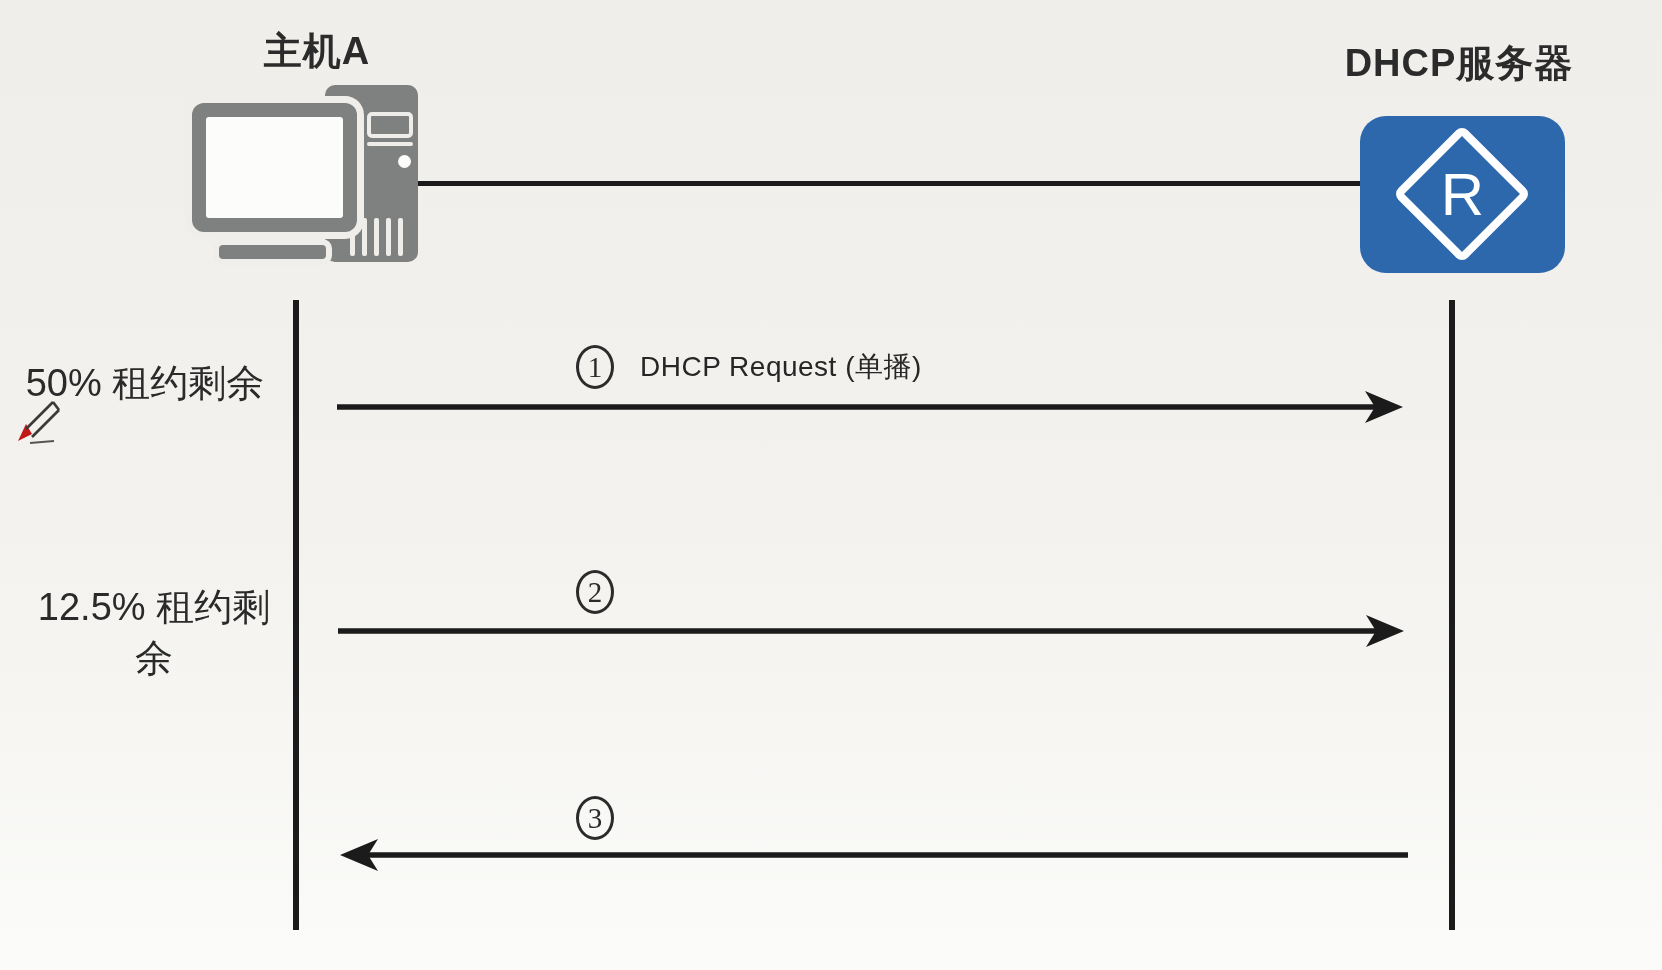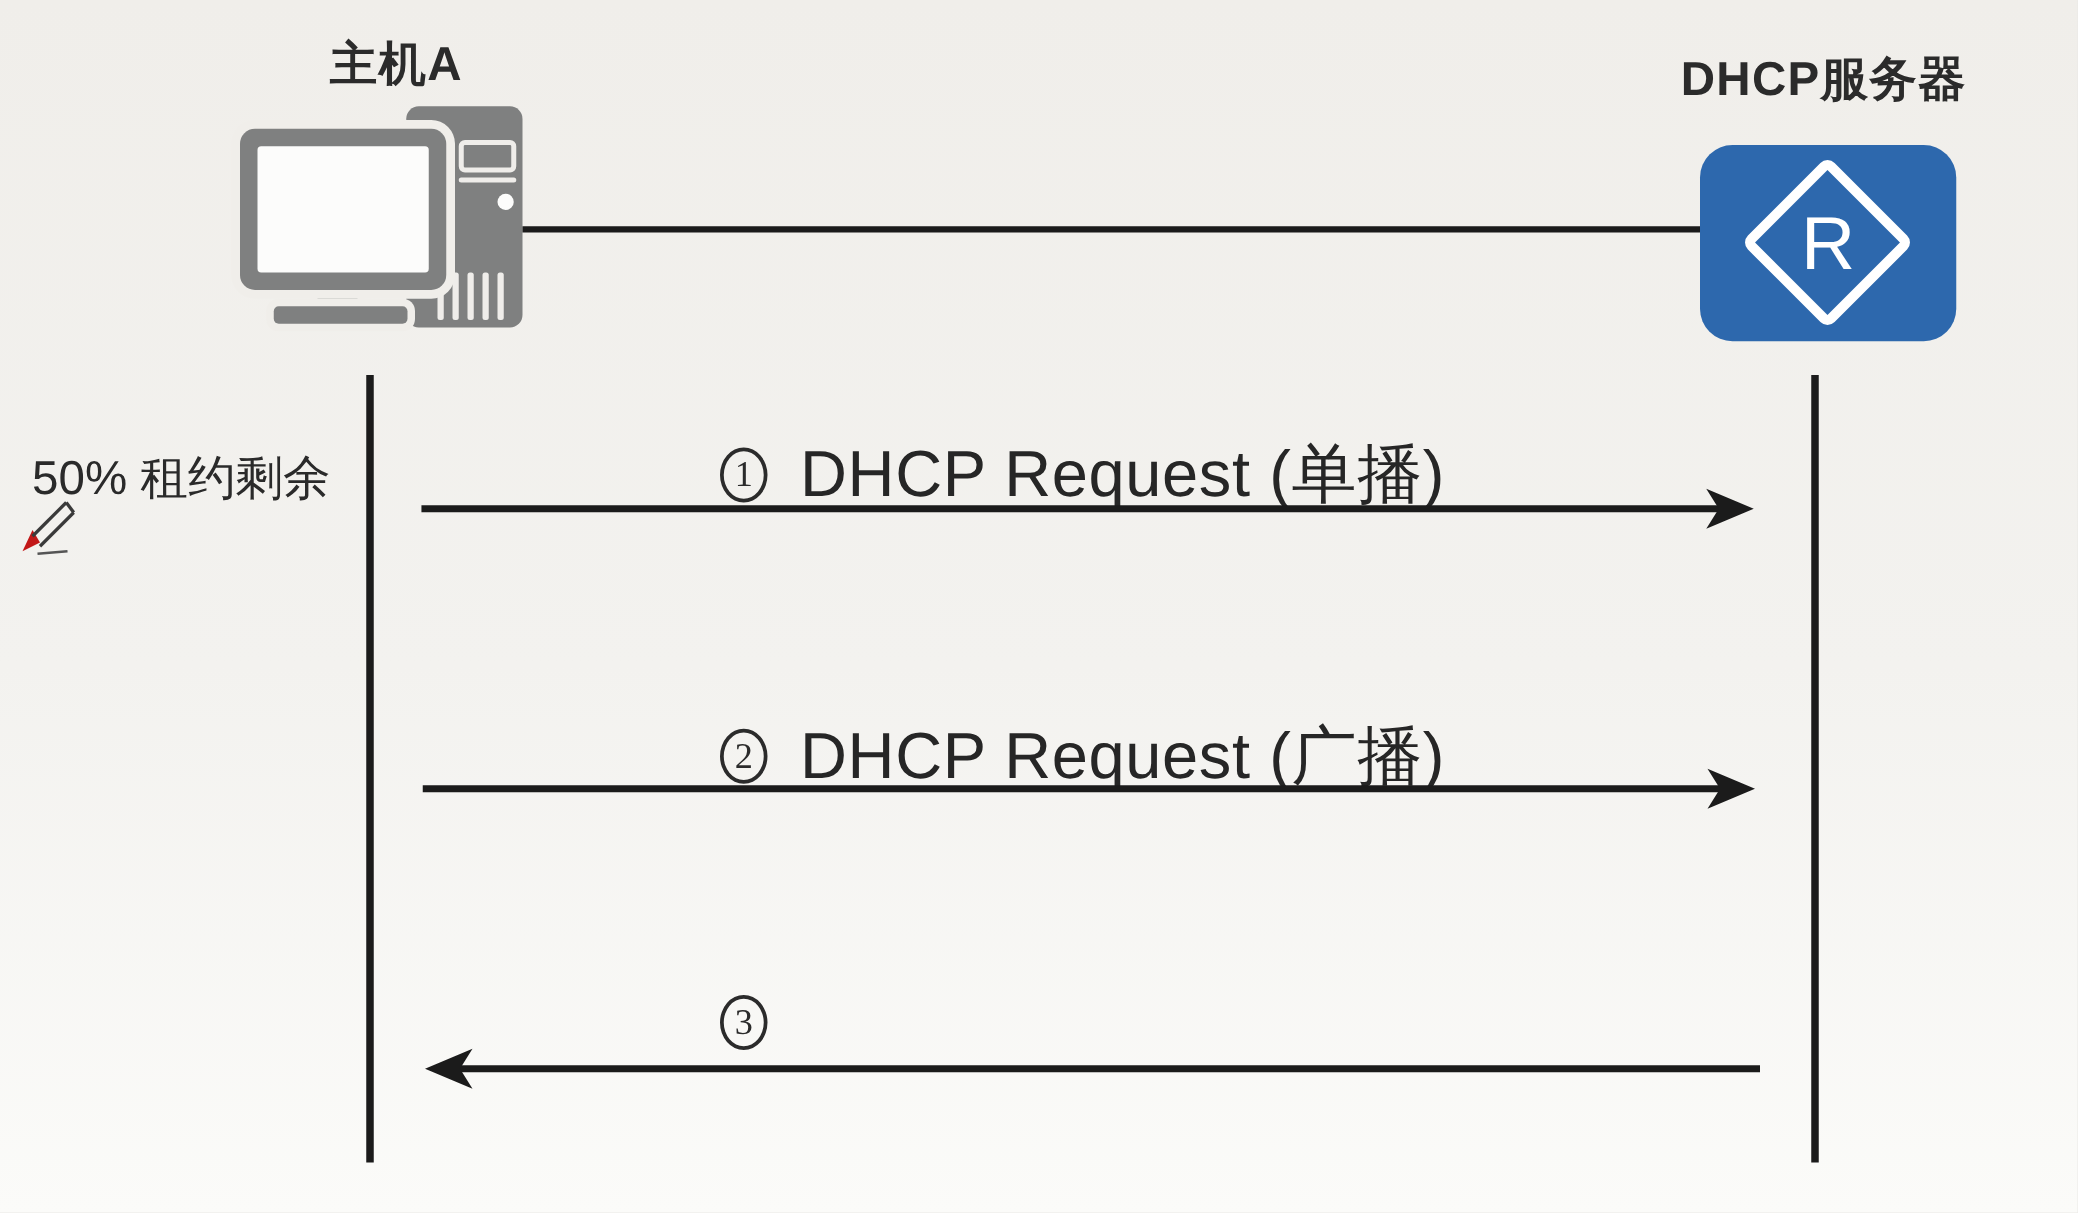--- a/index.html
+++ b/index.html
@@ -102,21 +102,21 @@
   .msg.m3{top:796px;}
   .stepnum{
     display:inline-flex;align-items:center;justify-content:center;
     width:38px;height:44px;
     border:3px solid #2b2b2b;border-radius:50%;
     font-family:"Liberation Serif","DejaVu Serif",serif;
     font-size:29px;color:#2b2b2b;
     box-sizing:border-box;
   }
   .msg-label{
-    font-size:52px;color:#262626;font-weight:500;letter-spacing:0.5px;
+    font-size:28px;color:#262626;font-weight:500;letter-spacing:0.5px;
   }
   .arrow{position:absolute;}
   .arrow.a1{left:337px;top:389px;}
   .arrow.a2{left:338px;top:613px;}
   .arrow.a3{left:340px;top:837px;}
 
   
   .annot{
     position:absolute;color:#2a2a2a;font-size:38px;font-weight:500;
     line-height:1.35;
@@ -166,39 +166,42 @@
     <span class="msg-label">DHCP Request (单播)</span>
   </div>
 
   <svg class="arrow a1" width="1068" height="36" viewBox="0 0 1068 36">
     <line x1="0" y1="18" x2="1040" y2="18" stroke="#1b1b1b" stroke-width="5.5"></line>
     <polygon points="1066,18 1028,2 1038,18 1028,34" fill="#1b1b1b"></polygon>
   </svg>
 
   <div class="msg m2">
     <span class="stepnum">2</span>
-    <span class="msg-label">DHCP Request (广播)</span>
   </div>
 
   <svg class="arrow a2" width="1068" height="36" viewBox="0 0 1068 36">
     <line x1="0" y1="18" x2="1040" y2="18" stroke="#1b1b1b" stroke-width="5.5"></line>
     <polygon points="1066,18 1028,2 1038,18 1028,34" fill="#1b1b1b"></polygon>
   </svg>
 
   <div class="msg m3">
     <span class="stepnum">3</span>
   </div>
 
   <svg class="arrow a3" width="1068" height="36" viewBox="0 0 1068 36">
     <line x1="26" y1="18" x2="1068" y2="18" stroke="#1b1b1b" stroke-width="5.5"></line>
     <polygon points="0,18 38,2 28,18 38,34" fill="#1b1b1b"></polygon>
   </svg>
 
   <div class="annot a50">50% 租约剩余</div>
 
+  <div class="annot a125">
+    <div>12.5% 租约剩</div>
+    <div>余</div>
+  </div>
 
   <svg class="pencil" width="50" height="50" viewBox="0 0 50 50">
     <polygon points="4,45 18,38 12,28" fill="#c21717"></polygon>
     <line x1="12" y1="33" x2="39" y2="6" stroke="#3a3a3a" stroke-width="2.6"></line>
     <line x1="18" y1="41" x2="45" y2="14" stroke="#3a3a3a" stroke-width="2.6"></line>
     <line x1="39" y1="6" x2="45" y2="14" stroke="#3a3a3a" stroke-width="2.6"></line>
     <line x1="16" y1="47" x2="40" y2="45" stroke="#555555" stroke-width="2"></line>
   </svg>
 
 </div>

